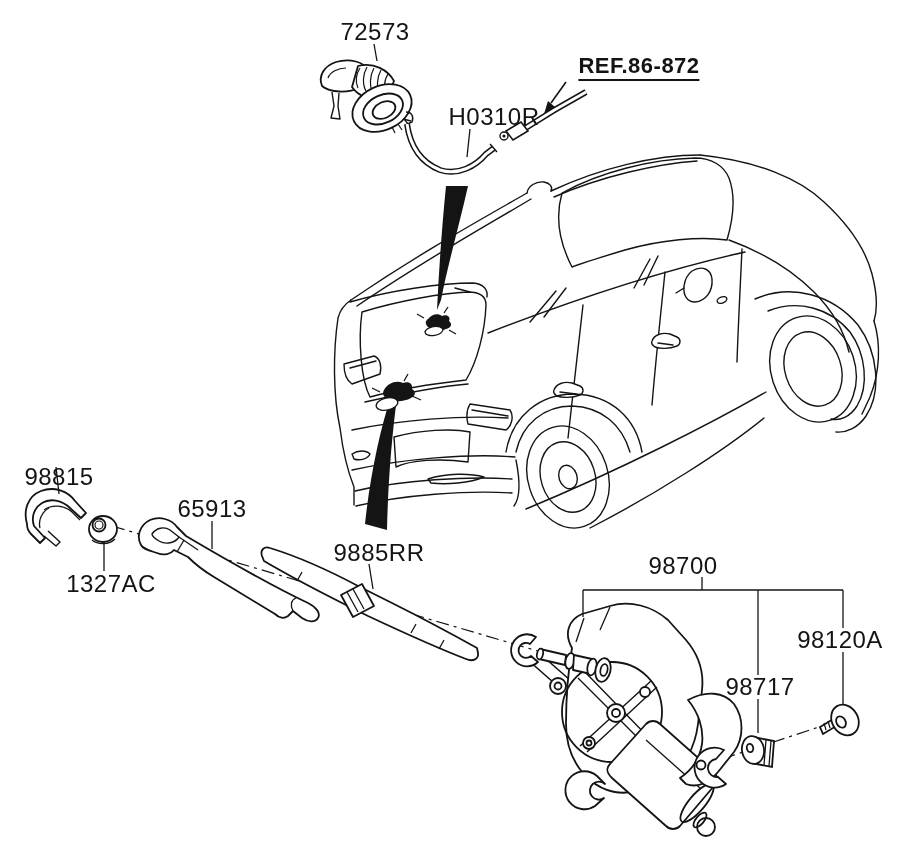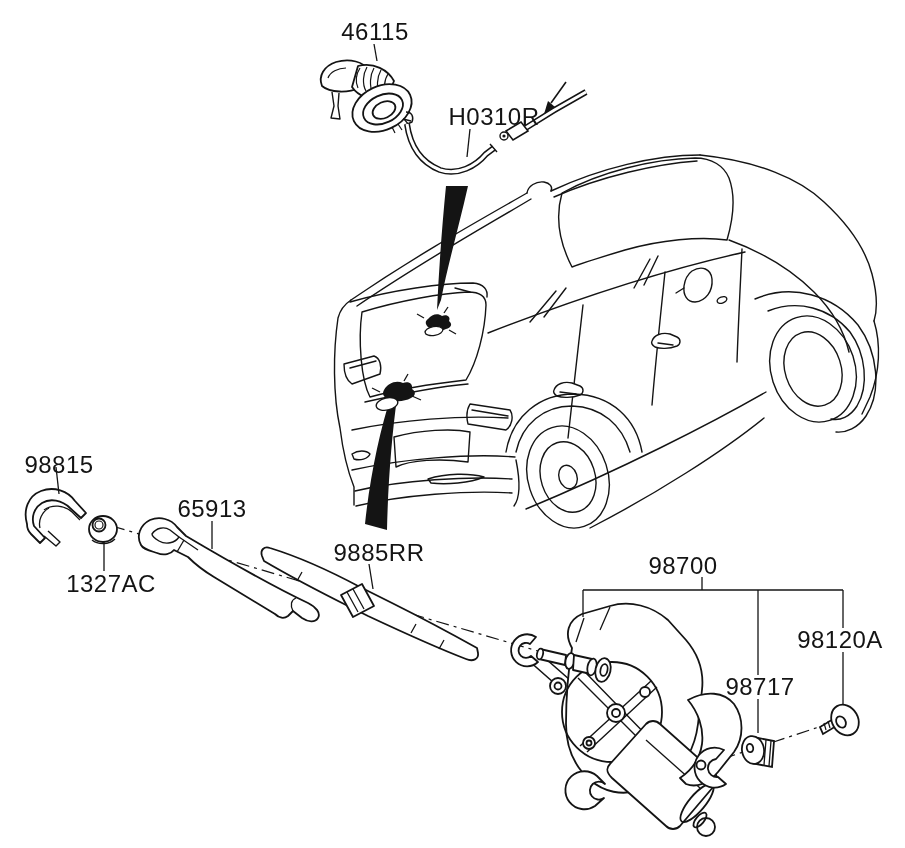--- a/index.html
+++ b/index.html
@@ -269,23 +269,24 @@
       <path d="M583,590 L843,590"></path>
       <path d="M583,590 L583,617"></path>
       <path d="M758,590 L758,675"></path>
       <path d="M758,699 L758,733"></path>
       <path d="M843,590 L843,628"></path>
       <path d="M843,652 L843,704"></path>
     </g>
   </g>
 </svg>
 
-  <div class="part-label" style="left:375px;top:32px">46115</div>
+  <div class="part-label" style="left:375px;top:32px">72573</div>
+  <div class="part-label ref" style="left:639px;top:68px">REF.86-872</div>
   <div class="part-label" style="left:494px;top:117px">H0310R</div>
-  <div class="part-label" style="left:59px;top:465px">98815</div>
+  <div class="part-label" style="left:59px;top:477px">98815</div>
   <div class="part-label" style="left:212px;top:509px">65913</div>
   <div class="part-label" style="left:111px;top:584px">1327AC</div>
   <div class="part-label" style="left:379px;top:553px">9885RR</div>
   <div class="part-label" style="left:683px;top:566px">98700</div>
   <div class="part-label" style="left:840px;top:640px">98120A</div>
   <div class="part-label" style="left:760px;top:687px">98717</div>
 
 </div>
 
 </body></html>

